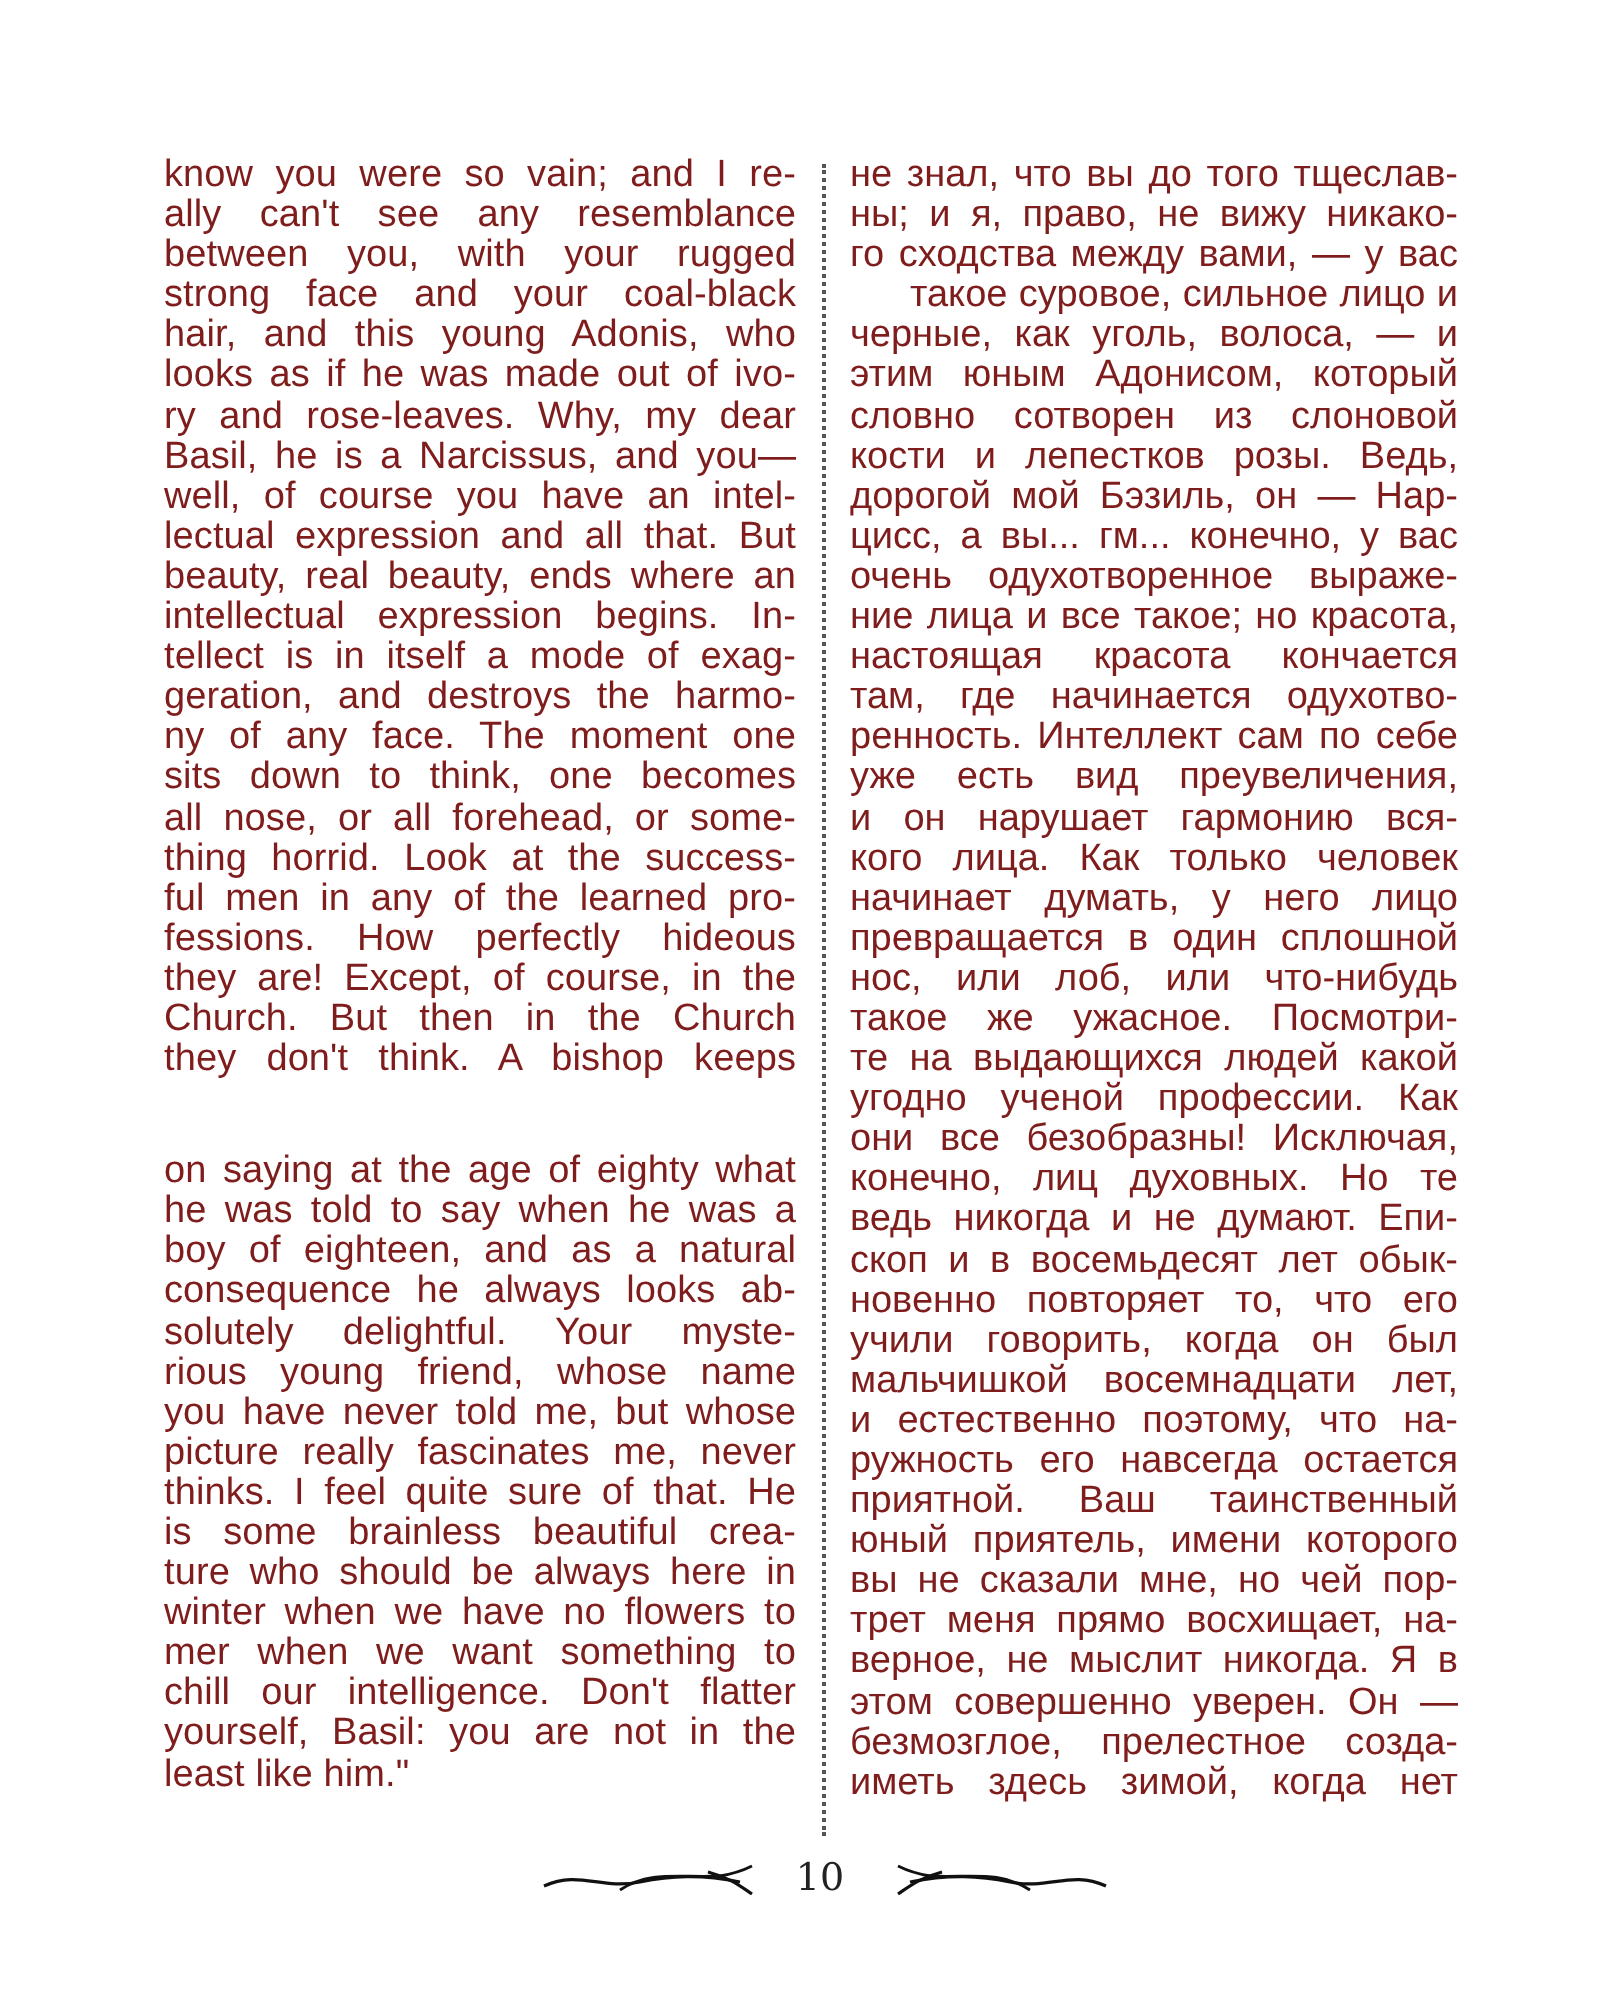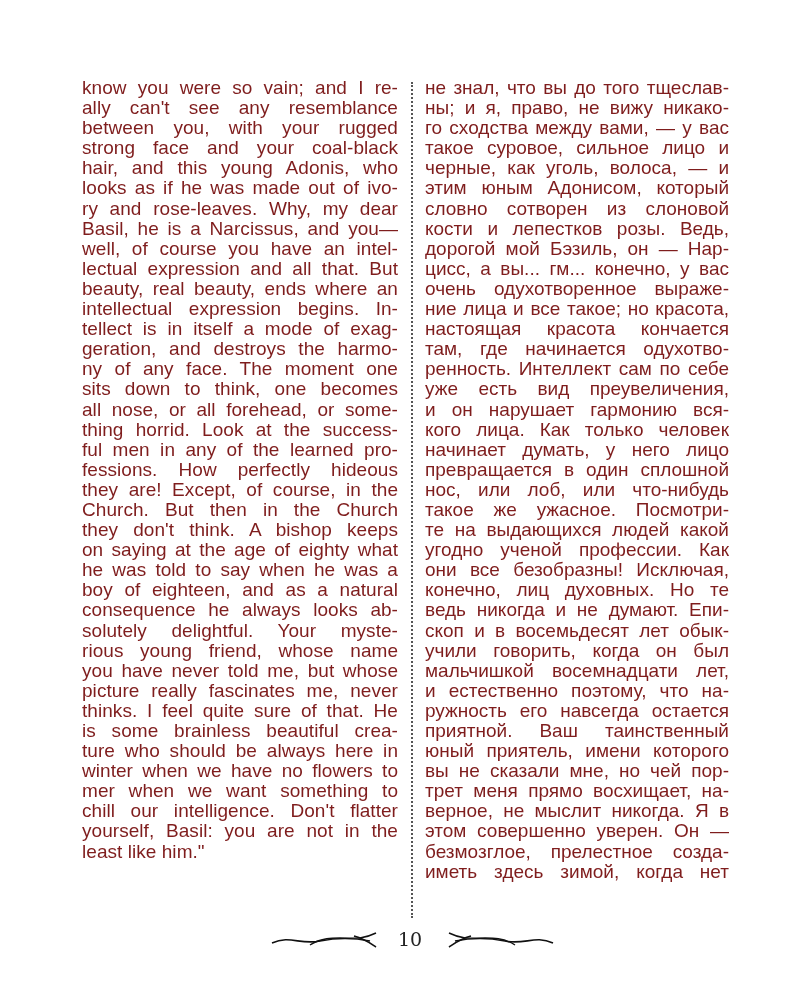--- a/index.html
+++ b/index.html
@@ -54,21 +54,21 @@
       <span class="line" style="display: block;">geration, and destroys the harmo-</span>
       <span class="line" style="display: block;">ny of any face. The moment one</span>
       <span class="line" style="display: block;">sits down to think, one becomes</span>
       <span class="line" style="display: block;">all nose, or all forehead, or some-</span>
       <span class="line" style="display: block;">thing horrid. Look at the success-</span>
       <span class="line" style="display: block;">ful men in any of the learned pro-</span>
       <span class="line" style="display: block;">fessions. How perfectly hideous</span>
       <span class="line" style="display: block;">they are! Except, of course, in the</span>
       <span class="line" style="display: block;">Church. But then in the Church</span>
       <span class="line" style="display: block;">they don't think. A bishop keeps</span>
-      <span class="line" style="display: block;">on saying at the age of eighty what</span>
+      <span class="line" style="display: block; margin-top: 36px;">on saying at the age of eighty what</span>
       <span class="line" style="display: block;">he was told to say when he was a</span>
       <span class="line" style="display: block;">boy of eighteen, and as a natural</span>
       <span class="line" style="display: block;">consequence he always looks ab-</span>
       <span class="line" style="display: block;">solutely delightful. Your myste-</span>
       <span class="line" style="display: block;">rious young friend, whose name</span>
       <span class="line" style="display: block;">you have never told me, but whose</span>
       <span class="line" style="display: block;">picture really fascinates me, never</span>
       <span class="line" style="display: block;">thinks. I feel quite sure of that. He</span>
       <span class="line" style="display: block;">is some brainless beautiful crea-</span>
       <span class="line" style="display: block;">ture who should be always here in</span>
@@ -78,21 +78,21 @@
       <span class="line" style="display: block;">yourself, Basil: you are not in the</span>
       <span class="line last" style="display: block;">least like him."</span>
     </div>
 
   <div class="divider"></div>
 
   <div class="col col-ru" id="col-ru">
       <span class="line" style="display: block;">не знал, что вы до того тщеслав-</span>
       <span class="line" style="display: block;">ны; и я, право, не вижу никако-</span>
       <span class="line" style="display: block;">го сходства между вами, — у вас</span>
-      <span class="line" style="display: block;">такое суровое, сильное лицо и</span>
+      <span class="line" style="display: block; margin-left: 30px;">такое суровое, сильное лицо и</span>
       <span class="line" style="display: block;">черные, как уголь, волоса, — и</span>
       <span class="line" style="display: block;">этим юным Адонисом, который</span>
       <span class="line" style="display: block;">словно сотворен из слоновой</span>
       <span class="line" style="display: block;">кости и лепестков розы. Ведь,</span>
       <span class="line" style="display: block;">дорогой мой Бэзиль, он — Нар-</span>
       <span class="line" style="display: block;">цисс, а вы... гм... конечно, у вас</span>
       <span class="line" style="display: block;">очень одухотворенное выраже-</span>
       <span class="line" style="display: block;">ние лица и все такое; но красота,</span>
       <span class="line" style="display: block;">настоящая красота кончается</span>
       <span class="line" style="display: block;">там, где начинается одухотво-</span>
@@ -103,20 +103,21 @@
       <span class="line" style="display: block;">начинает думать, у него лицо</span>
       <span class="line" style="display: block;">превращается в один сплошной</span>
       <span class="line" style="display: block;">нос, или лоб, или что-нибудь</span>
       <span class="line" style="display: block;">такое же ужасное. Посмотри-</span>
       <span class="line" style="display: block;">те на выдающихся людей какой</span>
       <span class="line" style="display: block;">угодно ученой профессии. Как</span>
       <span class="line" style="display: block;">они все безобразны! Исключая,</span>
       <span class="line" style="display: block;">конечно, лиц духовных. Но те</span>
       <span class="line" style="display: block;">ведь никогда и не думают. Епи-</span>
       <span class="line" style="display: block;">скоп и в восемьдесят лет обык-</span>
+      <span class="line" style="display: block;">новенно повторяет то, что его</span>
       <span class="line" style="display: block;">учили говорить, когда он был</span>
       <span class="line" style="display: block;">мальчишкой восемнадцати лет,</span>
       <span class="line" style="display: block;">и естественно поэтому, что на-</span>
       <span class="line" style="display: block;">ружность его навсегда остается</span>
       <span class="line" style="display: block;">приятной. Ваш таинственный</span>
       <span class="line" style="display: block;">юный приятель, имени которого</span>
       <span class="line" style="display: block;">вы не сказали мне, но чей пор-</span>
       <span class="line" style="display: block;">трет меня прямо восхищает, на-</span>
       <span class="line" style="display: block;">верное, не мыслит никогда. Я в</span>
       <span class="line" style="display: block;">этом совершенно уверен. Он —</span>

